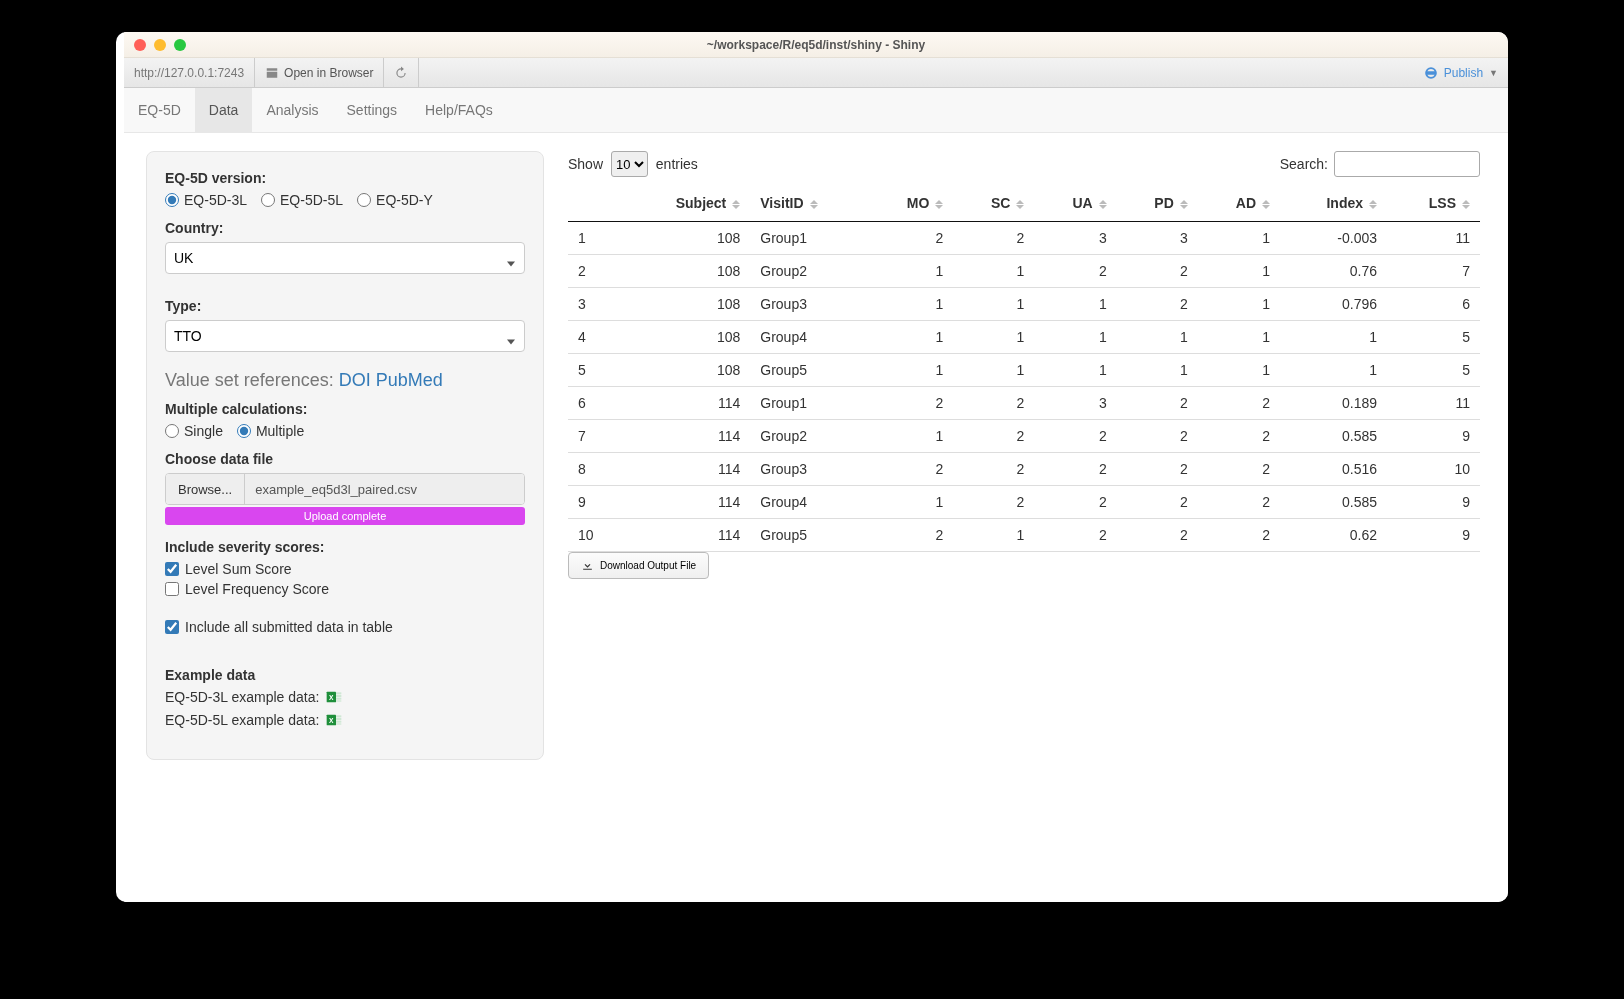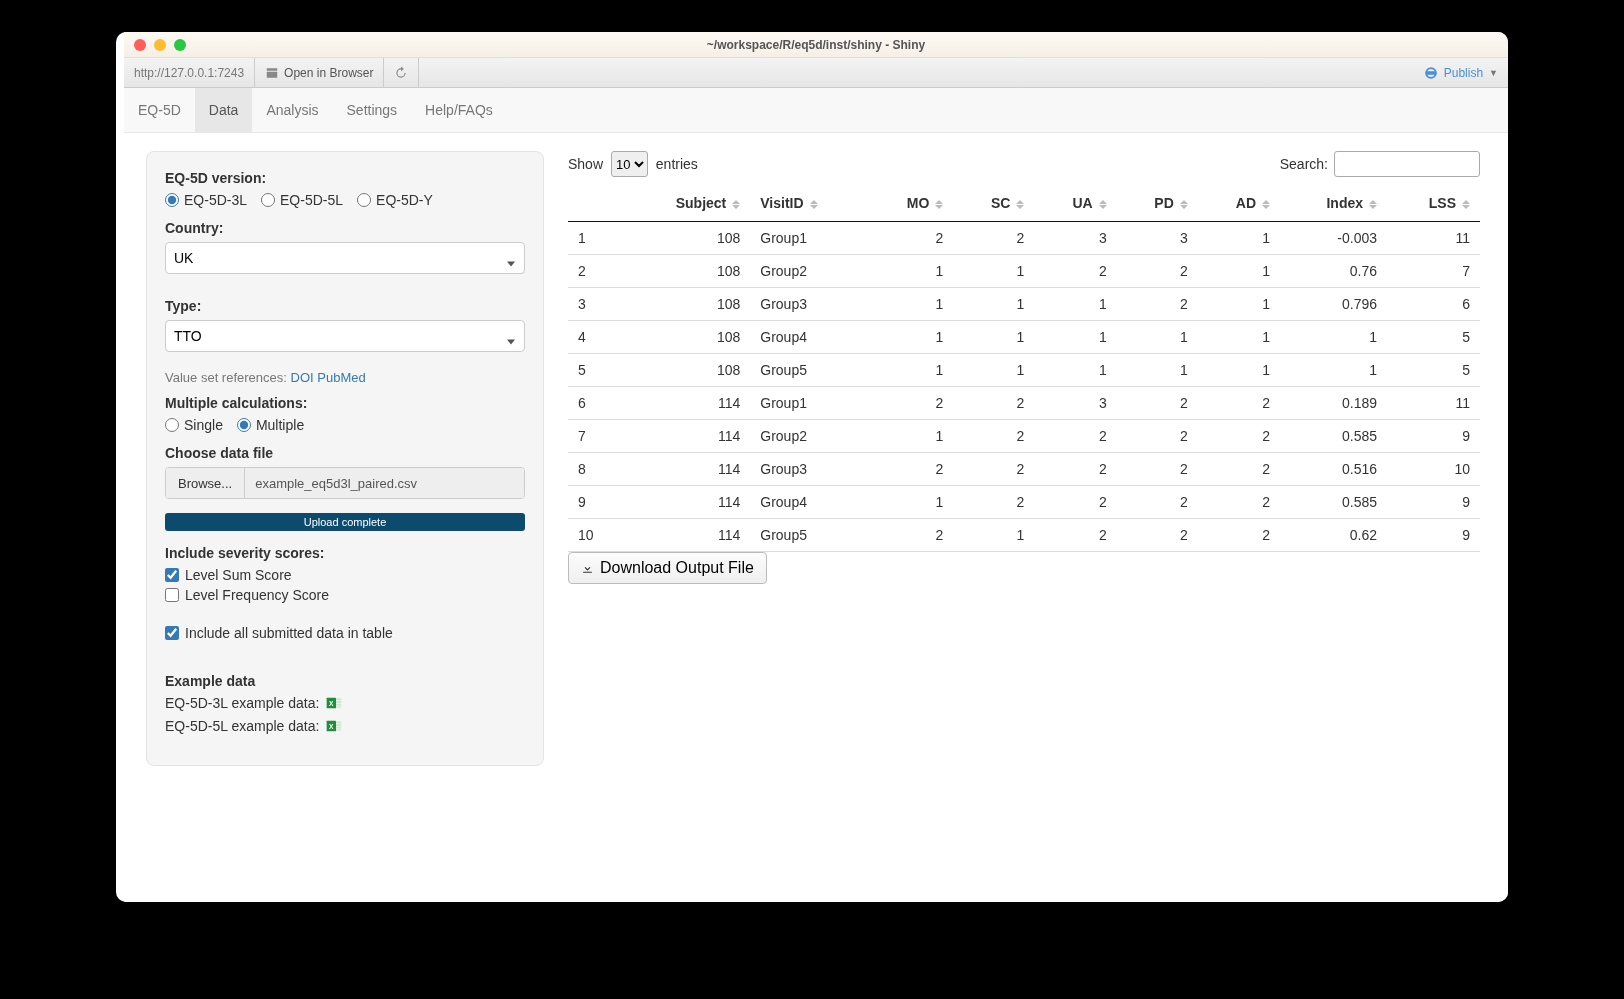--- a/index.html
+++ b/index.html
@@ -29,26 +29,26 @@
   .content { flex:1; display:flex; overflow:auto; background:#fff;}
   .sidebar-wrap{ padding:18px 0 0 22px;}
   .sidebar { width:398px; background:#f5f5f5; border:1px solid #e3e3e3; border-radius:8px; padding:18px 18px 24px;}
   .form-label{ font-weight:700; margin-bottom:6px; display:block;}
   .radio-row{ display:flex; gap:14px; margin-bottom:12px;}
   .radio-opt{ display:flex; align-items:center; gap:5px; cursor:pointer;}
   .radio-opt input{accent-color:#337ab7; width:14px; height:14px;}
   .sel{ width:100%; height:32px; border:1px solid #ccc; border-radius:4px; background:#fff; padding:0 8px; font-size:14px; margin-bottom:12px; appearance:none; -webkit-appearance:none; position:relative;}
   .sel-wrap{position:relative; margin-bottom:12px;}
   .sel-wrap::after{content:""; position:absolute; right:10px; top:50%; width:0;height:0;border-left:4px solid transparent;border-right:4px solid transparent;border-top:5px solid #555; transform:translateY(-50%); pointer-events:none;}
-  .helper{ color:#777; font-size:13px; margin:-6px 0 10px;}
+  .helper{ color:#777; font-size:18px; margin:-6px 0 10px;}
   .helper a{color:#337ab7; text-decoration:none;}
   .file-row{ display:flex; border:1px solid #ccc; border-radius:4px; overflow:hidden; height:32px; background:#fff;}
   .browse{ background:#eee; border-right:1px solid #ccc; padding:0 12px; display:flex; align-items:center; cursor:pointer; font-size:13px;}
   .file-label{ flex:1; display:flex; align-items:center; padding:0 10px; color:#555; font-size:13px; background:#eee;}
-  .progress{ height:18px; margin:14px 0 14px; background:#0c4a6e; border-radius:3px; color:#fff; font-size:11px; display:flex; align-items:center; justify-content:center;}
+  .progress{ height:18px; margin:2px 0 14px; background:#d946ef; border-radius:3px; color:#fff; font-size:11px; display:flex; align-items:center; justify-content:center;}
   .chk-row{ display:flex; align-items:center; gap:6px; margin:4px 0;}
   .chk-row input{accent-color:#337ab7; width:14px; height:14px;}
   .section-gap{height:14px;}
   .example-row{ display:flex; align-items:flex-start; gap:6px; margin:4px 0; font-size:14px;}
   .excel-icon{ width:18px; height:16px; display:inline-block;}
   
   .main{ flex:1; padding:18px 28px 0 24px;}
   .dt-top{ display:flex; align-items:center; margin-bottom:10px; font-size:14px;gap:43px;}
   .dt-len select{ height:26px; border:1px solid #aaa; border-radius:3px; margin:0 4px; font-size:13px;}
   .dt-search{ margin-left:auto; display:flex; align-items:center; gap:6px;}
@@ -63,21 +63,21 @@
   table.data tbody tr:nth-child(even){background:#fff;}
   .sort{ display:inline-flex; flex-direction:column; margin-left:6px; vertical-align:middle;}
   .sort span{width:0;height:0;border-left:4px solid transparent;border-right:4px solid transparent;}
   .sort .up{border-bottom:4px solid #bbb; margin-bottom:1px;}
   .sort .dn{border-top:4px solid #bbb;}
   .dt-bot{ display:flex; align-items:center; margin:10px 0 10px; font-size:14px;}
   .pager{ margin-left:auto; display:flex; align-items:center; gap:0;}
   .pager a{ padding:5px 11px; color:#333; text-decoration:none; cursor:pointer;}
   .pager a.current{ border:1px solid #bbb; border-radius:3px; background:linear-gradient(#fff,#eee);}
   .pager a.disabled{ color:#999; cursor:default;}
-  .dl-btn{ display:inline-flex; align-items:center; gap:6px; background:linear-gradient(#fcfcfc,#efefef); border:1px solid #bbb; border-radius:4px; padding:6px 12px; font-size:16px; cursor:pointer;}
+  .dl-btn{ display:inline-flex; align-items:center; gap:6px; background:linear-gradient(#fcfcfc,#efefef); border:1px solid #bbb; border-radius:4px; padding:6px 12px; font-size:10px; cursor:pointer;}
   .dl-btn svg{width:13px;height:13px;fill:#333;}
 </style>
 </head>
 <body>
 
 <div class="mac-window">
 
   <div class="titlebar">
     <div class="traffic">
       <div class="dot red"></div>

